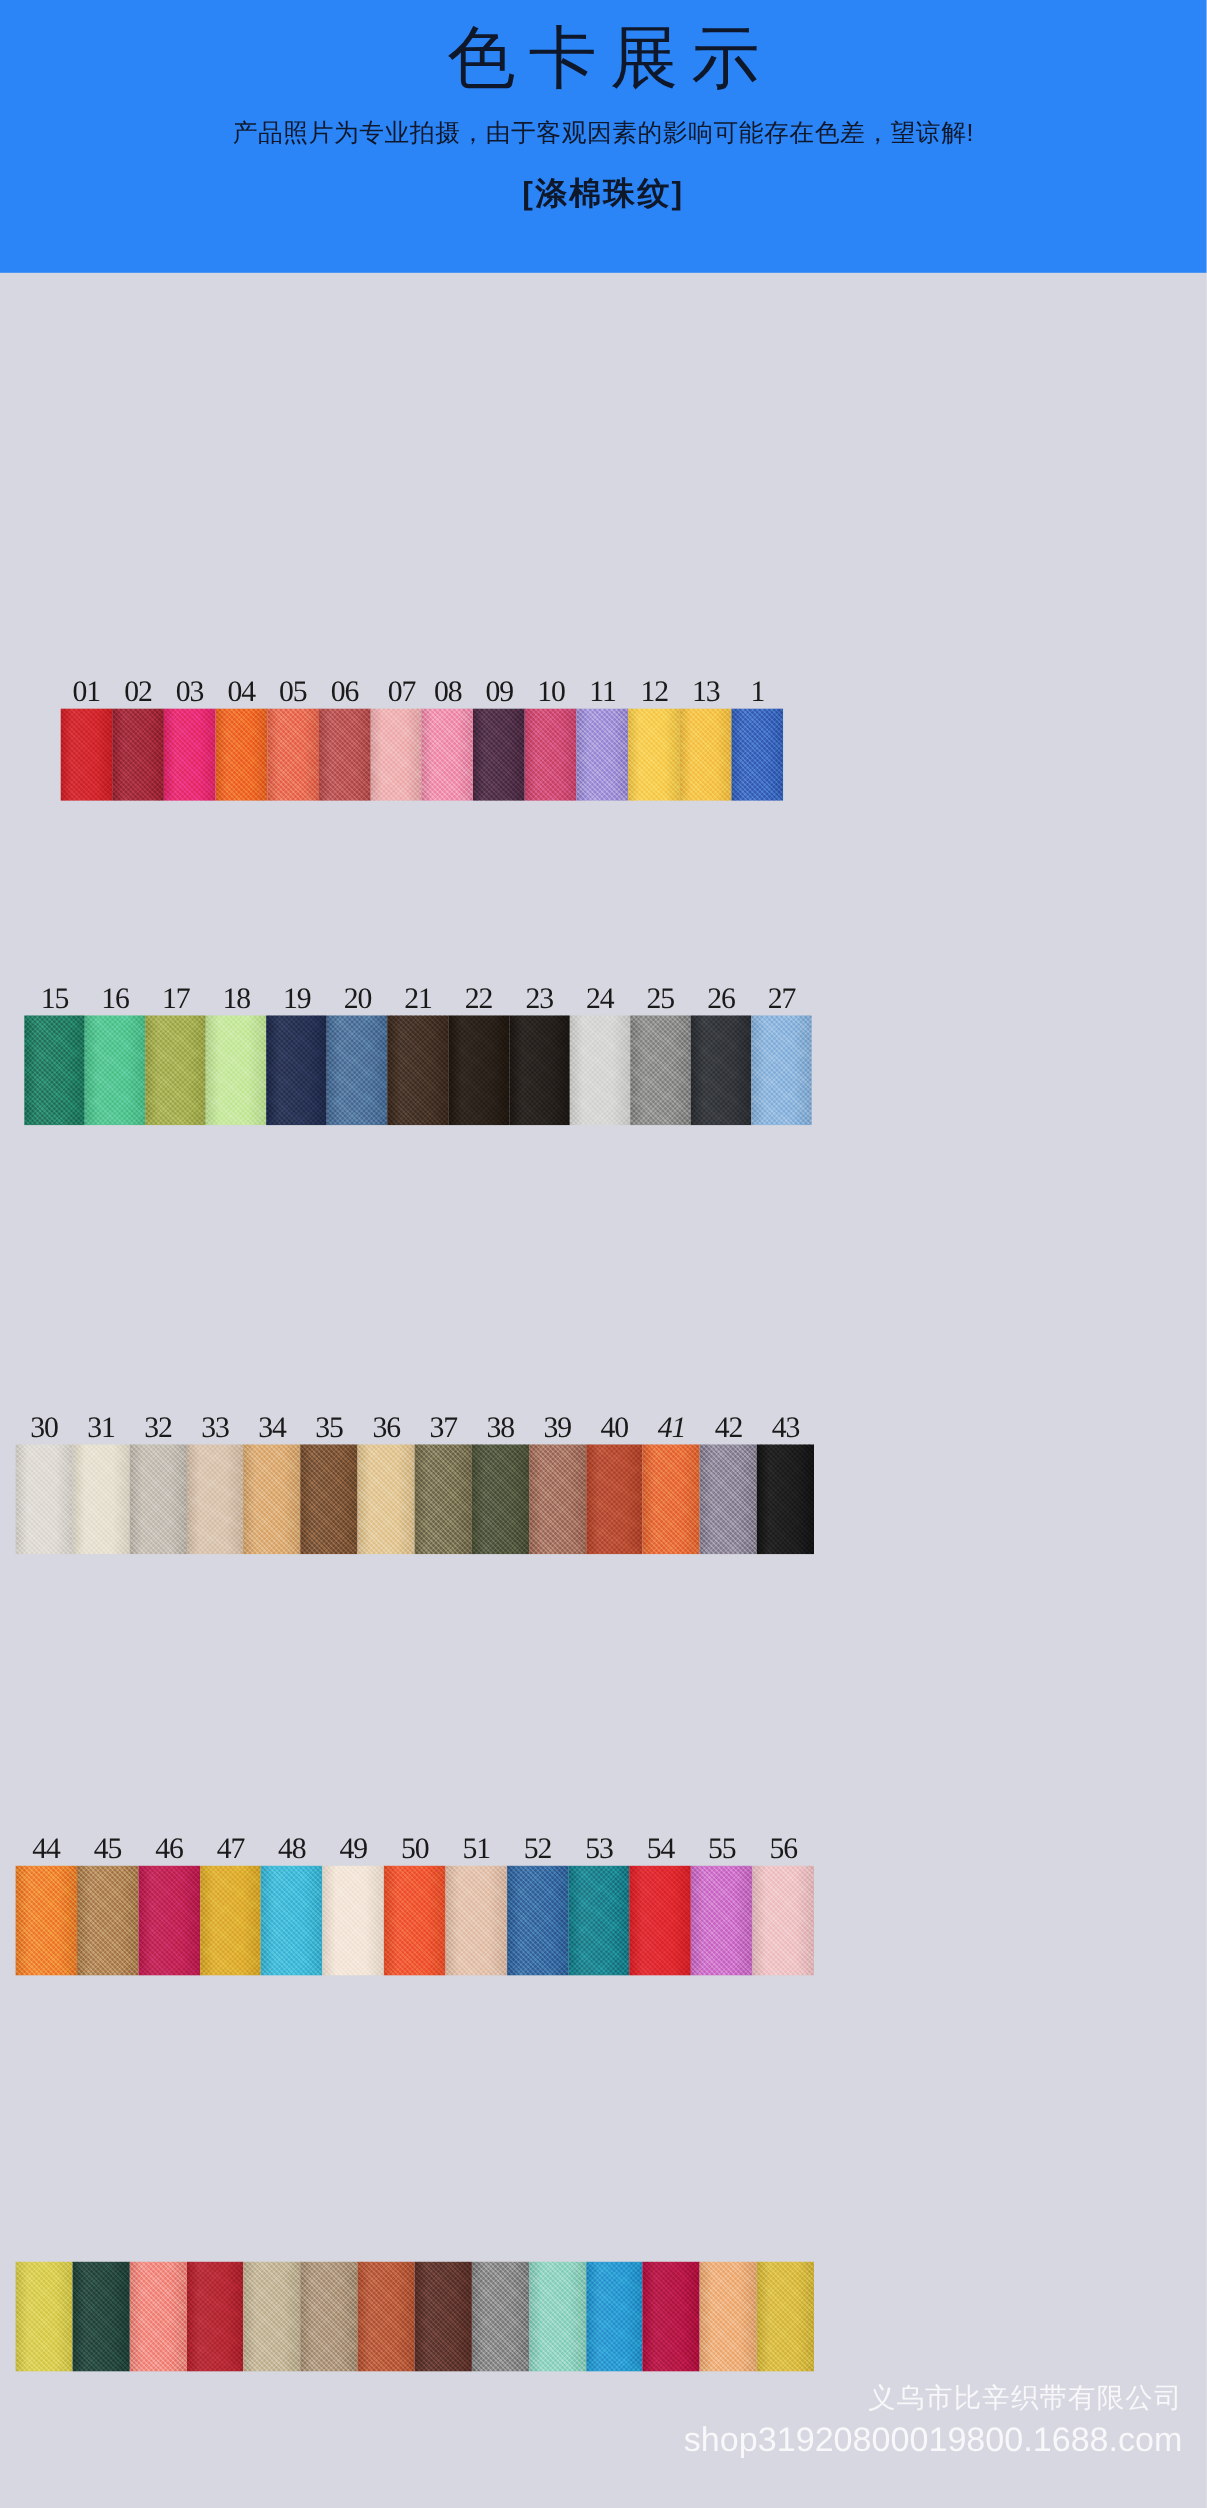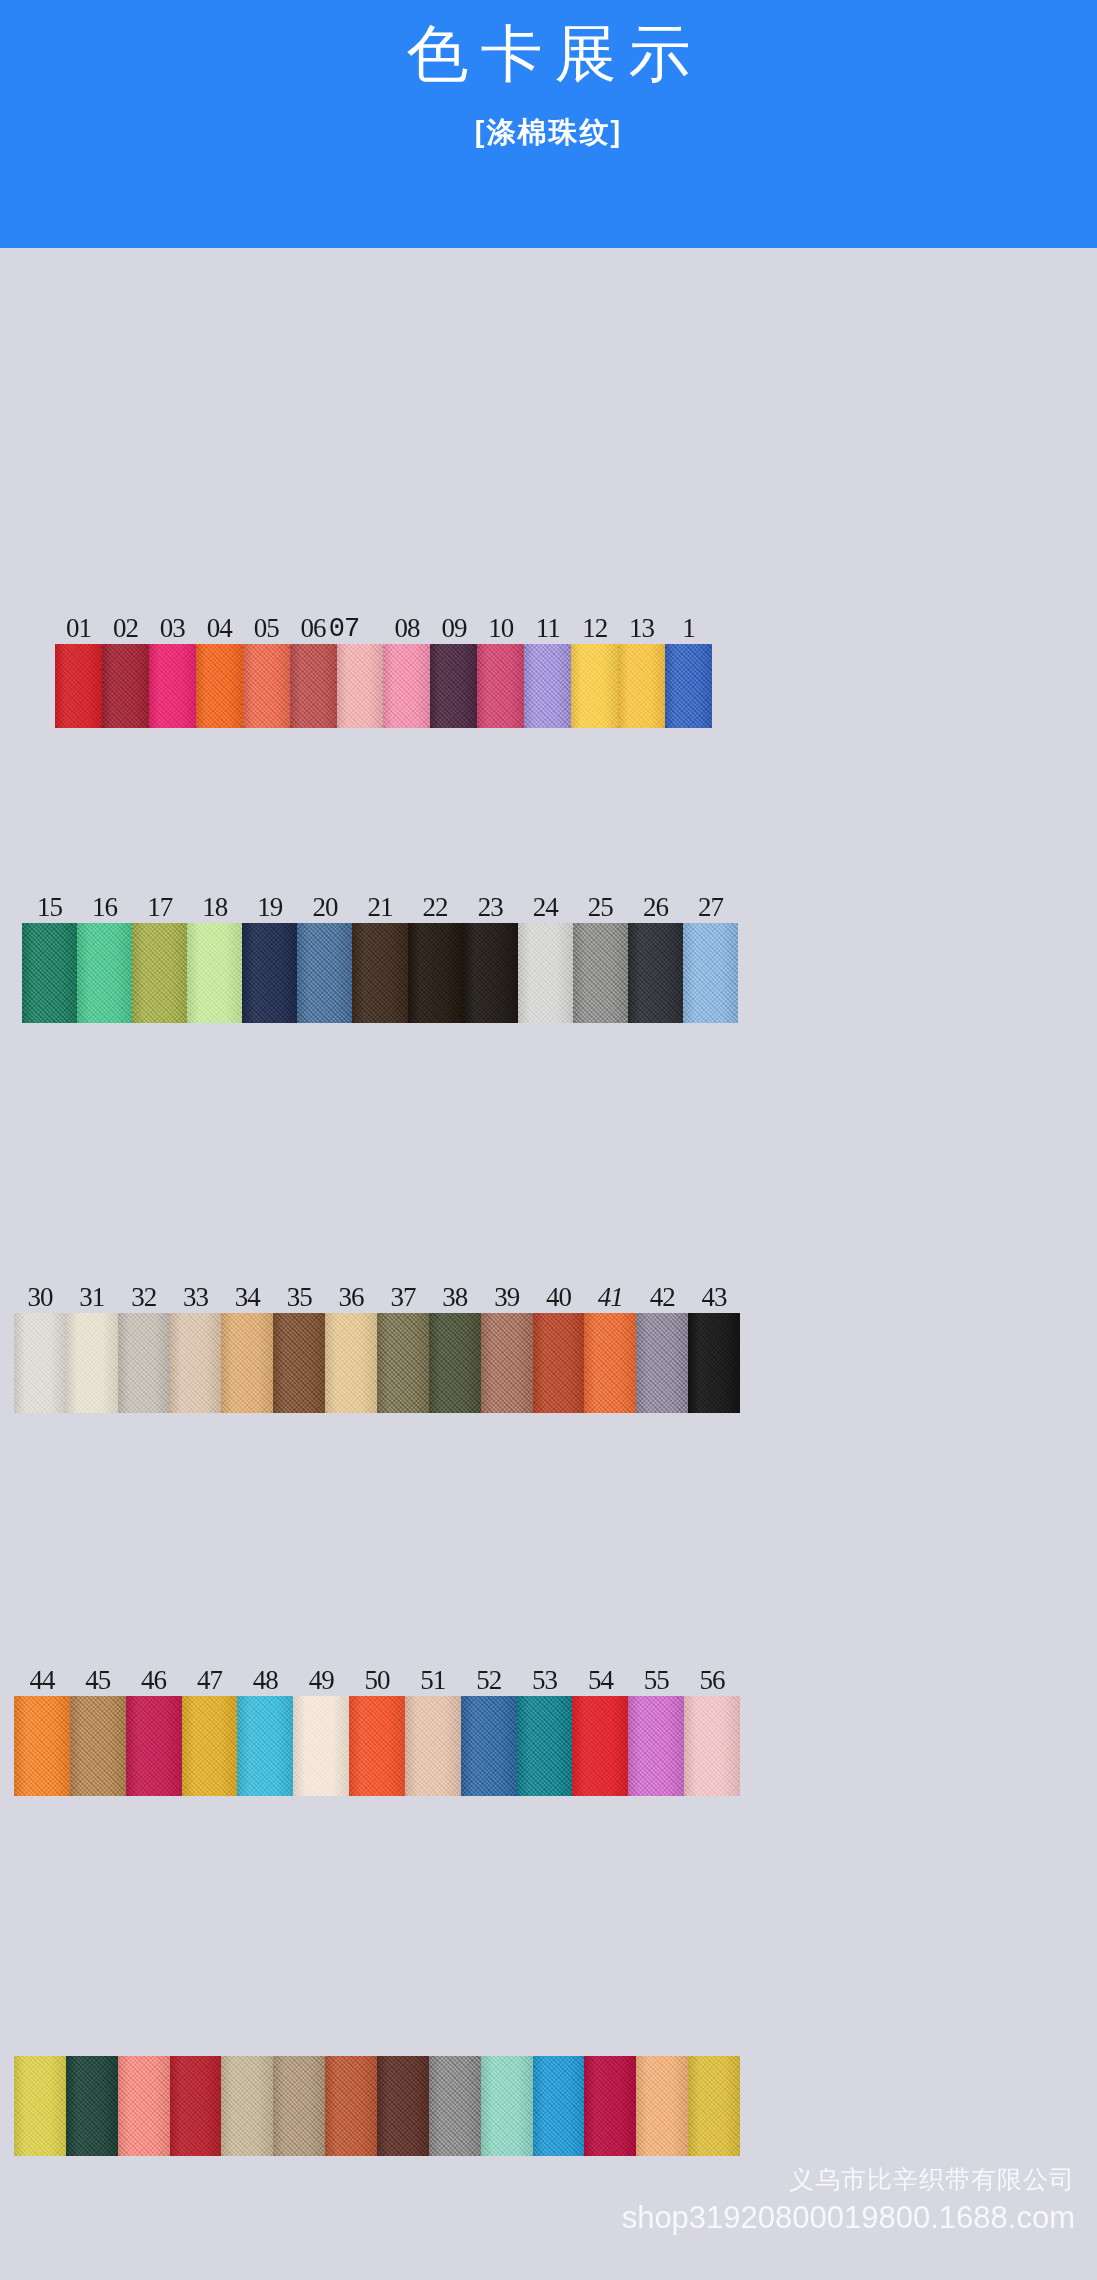--- a/index.html
+++ b/index.html
@@ -16,21 +16,21 @@
   }
 
   
   .header {
     background: #2b85f7;
     width: 100%;
     height: 248px;
     box-sizing: border-box;
     padding-top: 18px;
     text-align: center;
-    color: #ffffff;
+    color: #0f172a;
     position: relative;
   }
   .header-title {
     font-size: 62px;
     font-weight: 400;
     letter-spacing: 12px;
     line-height: 1.15;
     margin: 0;
     padding: 0 0 4px 0;
     text-indent: 12px;
@@ -124,33 +124,34 @@
     bottom: 44px;
     font-size: 31px;
     letter-spacing: 0px;
   }
 </style>
 </head>
 <body style="background: rgb(214, 215, 224);">
 
 <div class="header" style="background: rgb(43, 133, 247);">
   <div class="header-title">色卡展示</div>
+  <div class="header-sub">产品照片为专业拍摄，由于客观因素的影响可能存在色差，望谅解!</div>
   <div class="header-tag">[涤棉珠纹]</div>
 </div>
 
 <div class="sheet" id="sheet">
     <div class="color-row" style="position: absolute; left: 0px; top: 352px; width: 1097px;">
       <div class="label-strip">
         <div class="label" style="left: 78.4643px;">01</div>
         <div class="label" style="left: 125.393px;">02</div>
         <div class="label" style="left: 172.321px;">03</div>
         <div class="label" style="left: 219.25px;">04</div>
         <div class="label" style="left: 266.179px;">05</div>
         <div class="label" style="left: 313.107px;">06</div>
-        <div class="label" style="left: 344px; font-family: Liberation Mono, monospace;">07</div>
+        <div class="label" style="left: 365px;">07</div>
         <div class="label" style="left: 406.964px;">08</div>
         <div class="label" style="left: 453.893px;">09</div>
         <div class="label" style="left: 500.821px;">10</div>
         <div class="label" style="left: 547.75px; text-align: right;">11</div>
         <div class="label" style="left: 594.679px;">12</div>
         <div class="label" style="left: 641.607px;">13</div>
         <div class="label" style="left: 688.536px;">1</div>
       </div>
       <div class="swatch-strip" style="margin-left: 55px; width: 657px; height: 84px;">
         <div class="swatch" title="01" style="background: rgb(209, 31, 38);"></div>

